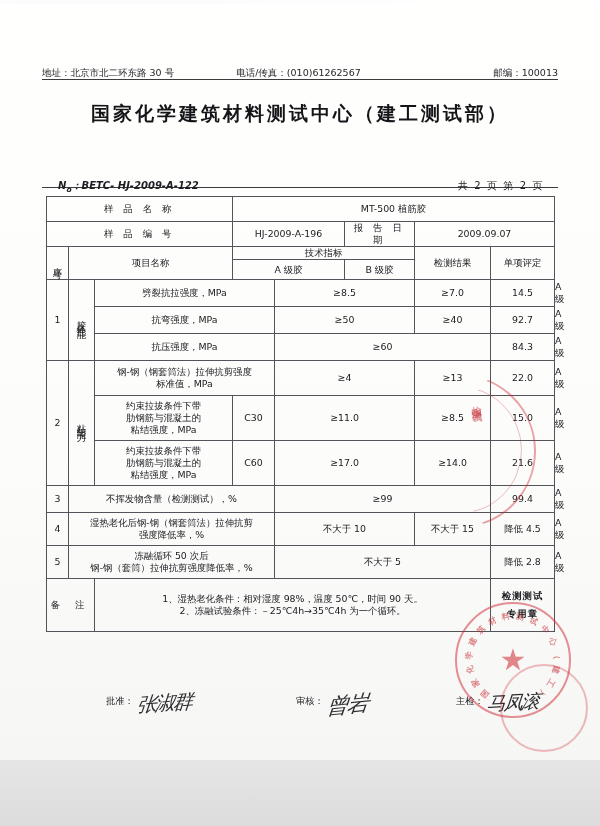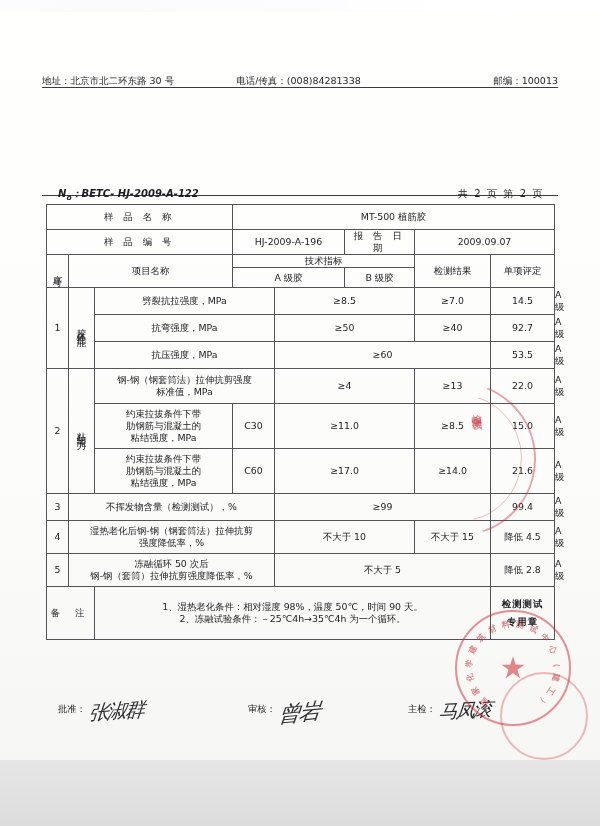--- a/index.html
+++ b/index.html
@@ -11,21 +11,21 @@
   }
   .page{
     position:absolute;left:0;top:0;width:600px;height:826px;
     background:#ffffff;
     background-image:
       radial-gradient(circle at 18% 12%, rgba(0,0,0,0.018), rgba(0,0,0,0) 42%),
       radial-gradient(circle at 82% 78%, rgba(0,0,0,0.022), rgba(0,0,0,0) 46%),
       linear-gradient(176deg,#ffffff 0%,#fdfdfc 42%,#f7f7f5 100%);
   }
   .sheet{
-    position:absolute;left:0;top:12px;width:600px;height:760px;
+    position:absolute;left:0;top:4px;width:600px;height:760px;
     background:linear-gradient(180deg,#fffffe 0%,#fcfcfb 60%,#f6f6f4 100%);
     box-shadow:0 1px 0 rgba(0,0,0,0.05);
   }
   .bottom-strip{
     position:absolute;left:0;top:760px;width:600px;height:66px;
     background:linear-gradient(180deg,#e6e6e6 0%,#dcdcdc 100%);
   }
 
   
   .addr-row{
@@ -165,46 +165,47 @@
   .seal-topright{
     left:500px;top:660px;width:84px;height:84px;
     border:2px solid rgba(205,38,48,0.30);
   }
 
   
   .sigrow{
     position:absolute;left:58px;top:686px;width:500px;height:40px;
   }
   .sigitem{position:absolute;top:0;display:flex;align-items:flex-start;}
-  .sig-lbl{font-size:9.2px;color:#1d1d22;white-space:nowrap;padding-top:5px;}
+  .sig-lbl{font-size:9.2px;color:#1d1d22;white-space:nowrap;padding-top:5px;margin-left:48px;}
   .sig-ink{
     font-family:"DejaVu Serif","Liberation Serif",serif;
     font-size:20px;color:#15151a;
     margin-left:3px;
     font-style:italic;
     transform:skewX(-9deg) rotate(-4deg);
     letter-spacing:-2px;
     opacity:0.9;
   }
   .sig-ink.s2{font-size:22px;transform:skewX(-12deg) rotate(-6deg);}
   .sig-ink.s3{font-size:19px;transform:skewX(-8deg) rotate(-3deg);}
 </style>
 </head>
 <body>
 
 <div class="page">
   <div class="sheet">
 
     <div class="addr-row">
       <span class="seg addr-left">地址：北京市北二环东路 30 号</span>
-      <span class="seg addr-mid">电话/传真：(008)84281338</span>
+      <span class="seg addr-mid">电话/传真：(010)61262567</span>
       <span class="seg addr-right">邮编：100013</span>
     </div>
     <div class="addr-underline"></div>
 
+    <div class="org-title">国家化学建筑材料测试中心（建工测试部）</div>
     <div class="title-rule"></div>
 
     <div class="no-line">
       <span>N</span><span class="sub">o</span><span>：</span><span>BETC- HJ-2009-A-122</span>
     </div>
     <div class="pages">共 2 页 第 2 页</div>
 
     <table class="tbl">
       <colgroup>
         <col style="width:22px">
@@ -266,21 +267,21 @@
           <td colspan="2" class="cell-pad" style="height:26px">抗弯强度，MPa</td>
           <td colspan="2" class="cell-pad">≥50</td>
           <td class="cell-pad">≥40</td>
           <td class="cell-pad">92.7</td>
           <td class="cell-pad grade">A  级</td>
         </tr>
 
         <tr>
           <td colspan="2" class="cell-pad" style="height:26px">抗压强度，MPa</td>
           <td colspan="3" class="cell-pad">≥60</td>
-          <td class="cell-pad">53.5</td>
+          <td class="cell-pad">84.3</td>
           <td class="cell-pad grade">A  级</td>
         </tr>
 
         <tr>
           <td rowspan="3" class="idx">2</td>
           <td rowspan="3">
             <span class="vert">粘结能力</span>
           </td>
           <td colspan="2" class="cell-pad multi" style="height:34px">钢-钢（钢套筒法）拉伸抗剪强度<br>标准值，MPa</td>
           <td colspan="2" class="cell-pad">≥4</td>

